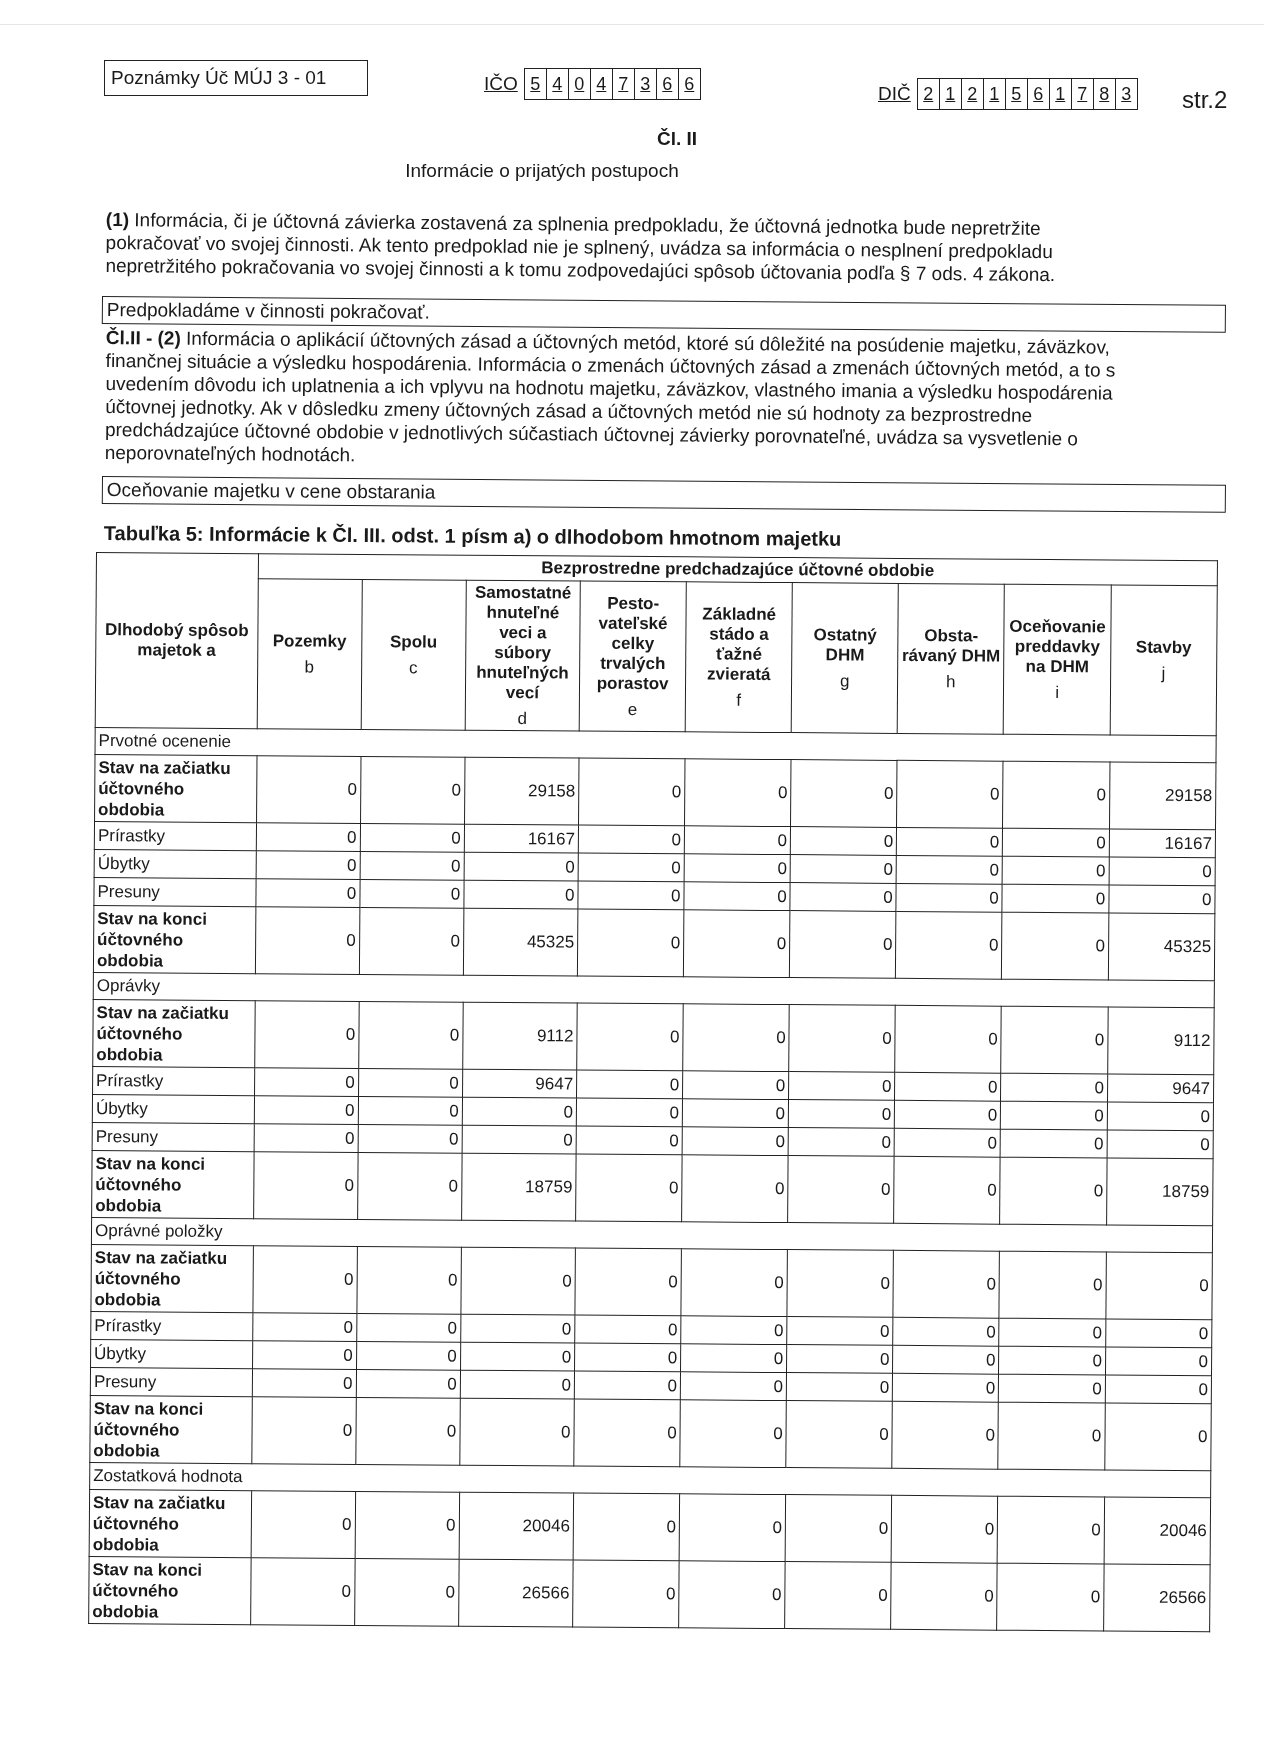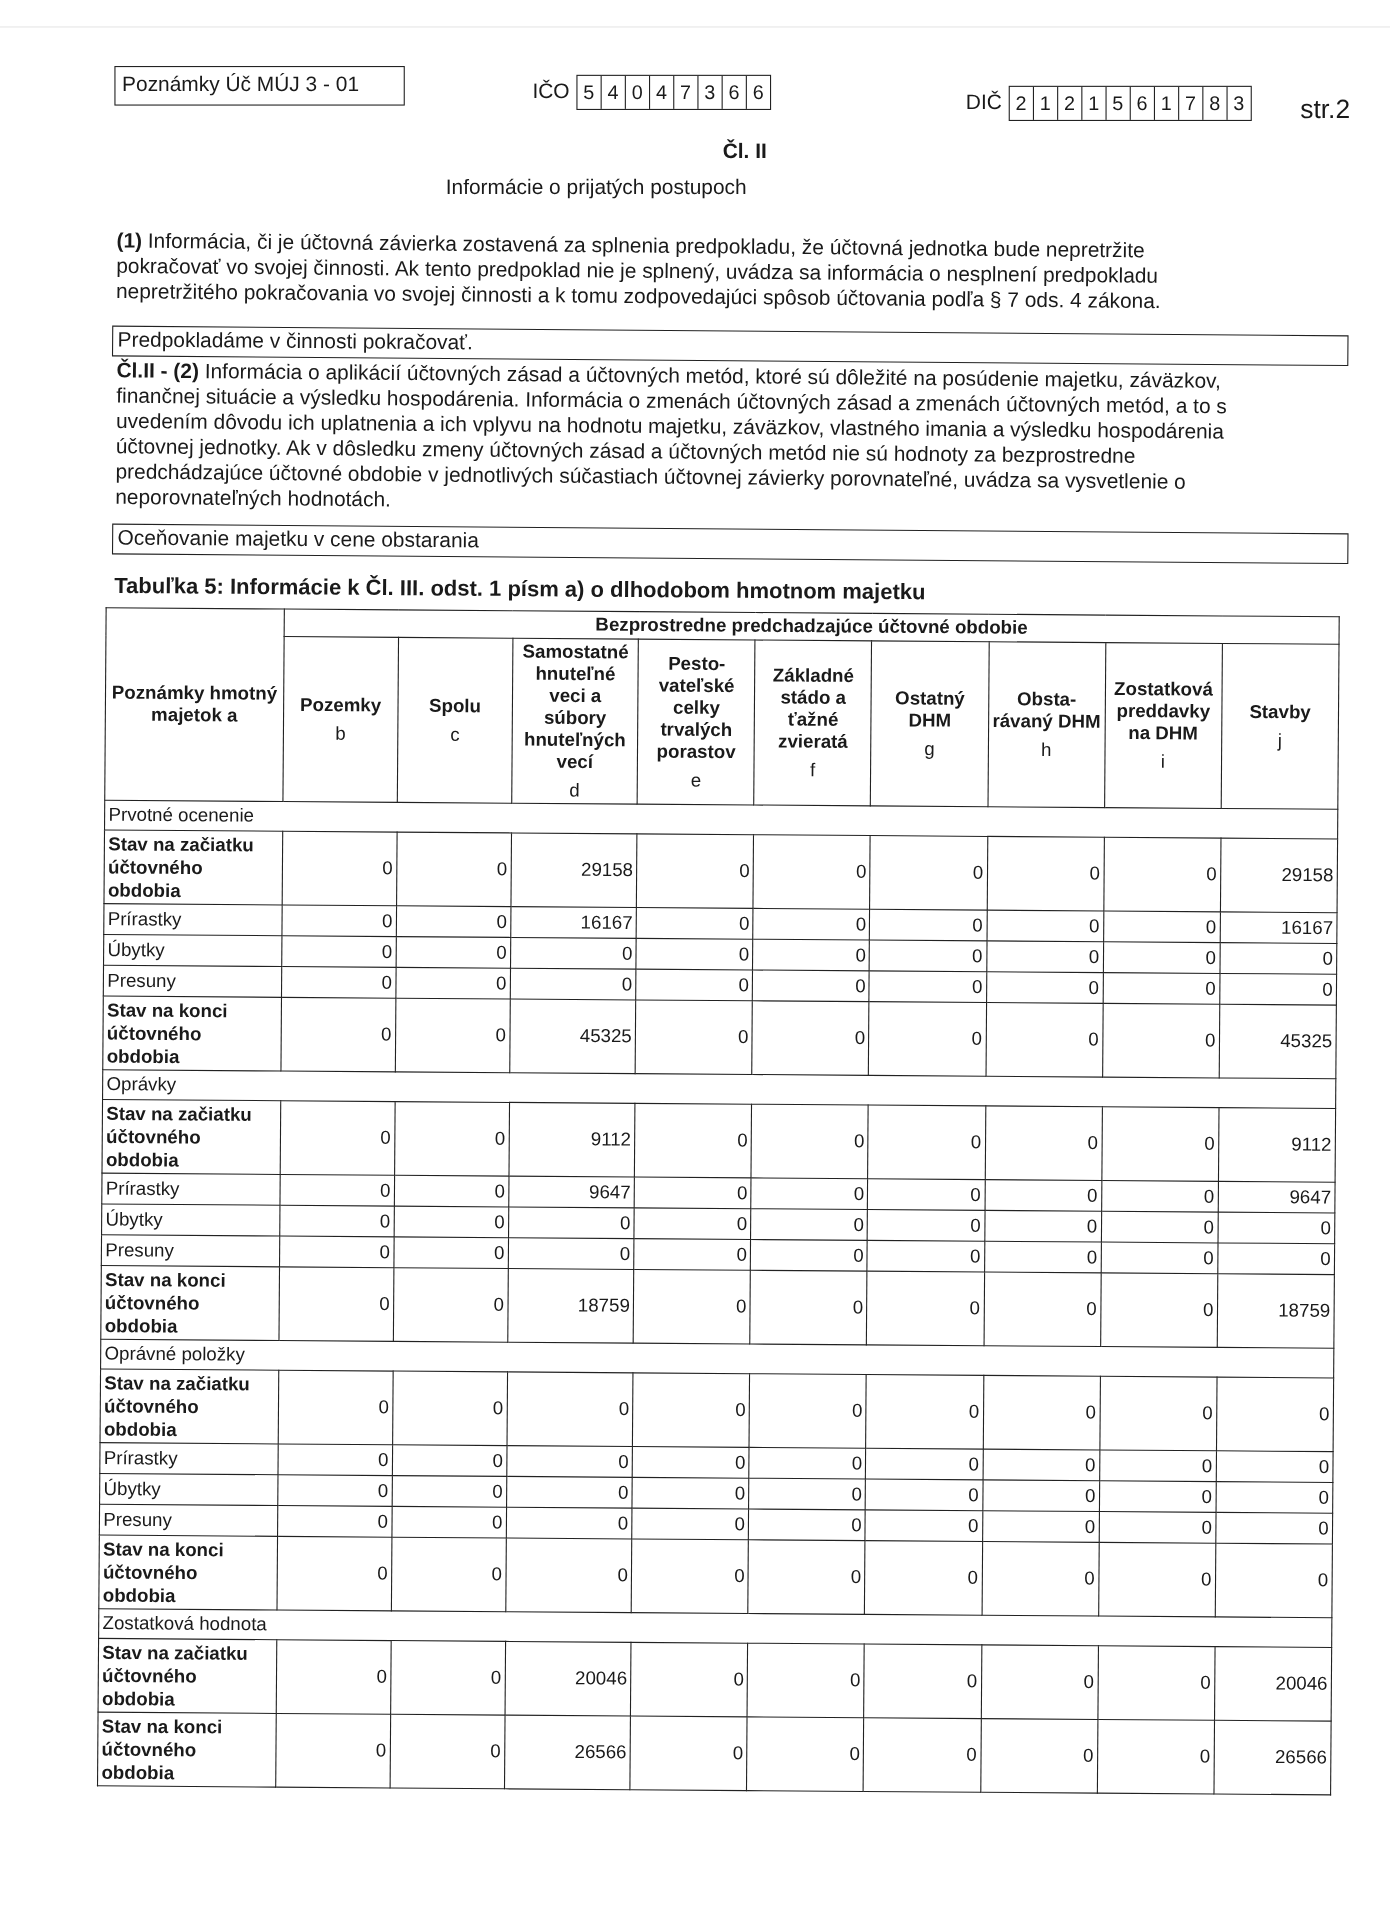--- a/index.html
+++ b/index.html
@@ -4,21 +4,21 @@
 <style>
   html, body { margin:0; padding:0; background:#ffffff; }
   body { width:1264px; height:1752px; position:relative; overflow:hidden;
          font-family:"Liberation Sans", sans-serif; color:#1a1a1a; }
   .page { position:absolute; left:0; top:0; width:1264px; height:1752px;border-radius:10px; }
   .topline { position:absolute; left:0; top:24px; width:1264px; height:1px; background:#e6e6e6; }
 
   .form-id { position:absolute; left:104px; top:60px; width:264px; height:36px;
              border:1.5px solid #222; box-sizing:border-box; font-size:19px;
              padding:5px 6px; line-height:24px; }
-  .idgroup { position:absolute; top:68px; display:flex; align-items:center; }
+  .idgroup { position:absolute; top:68px; display:flex; align-items:center;text-decoration:underline; }
   .idgroup .lbl { font-size:19px; margin-right:6px; }
   .digits { display:flex; border:1.5px solid #222; }
   .digit { width:21px; height:30px; border-right:1px solid #222; text-align:center;
            font-size:18px; line-height:30px; }
   .digit:last-child { border-right:none; }
   .ico { left:484px; }
   .dic { left:878px; top:78px; }
   .pagenum { position:absolute; left:1182px; top:86px; font-size:24px; }
 
   .art-title { position:absolute; left:0; width:1264px; top:128px; text-align:center;
@@ -104,34 +104,34 @@
     <b>Čl.II - (2)</b><span> Informácia o aplikácií účtovných zásad a účtovných metód, ktoré sú dôležité na posúdenie majetku, záväzkov, finančnej situácie a výsledku hospodárenia. Informácia o zmenách účtovných zásad a zmenách účtovných metód, a to s uvedením dôvodu ich uplatnenia a ich vplyvu na hodnotu majetku, záväzkov, vlastného imania a výsledku hospodárenia účtovnej jednotky. Ak v dôsledku zmeny účtovných zásad a účtovných metód nie sú hodnoty za bezprostredne predchádzajúce účtovné obdobie v jednotlivých súčastiach účtovnej závierky porovnateľné, uvádza sa vysvetlenie o neporovnateľných hodnotách.</span>
   </div>
   <div class="answer-box a2">Oceňovanie majetku v cene obstarania</div>
 
   <div class="tbl-title">Tabuľka 5: Informácie k Čl. III. odst. 1 písm a) o dlhodobom hmotnom majetku</div>
 
   <table class="dhm" id="dhm-table">
     <thead>
       <tr>
         <th rowspan="2" style="width:150px">
-          <span>Poznámky hmotný majetok</span>
+          <span>Dlhodobý spôsob majetok</span>
           <span class="lt">a</span>
         </th>
         <th colspan="9" style="height:24px">Bezprostredne predchadzajúce účtovné obdobie</th>
       </tr>
       <tr class="colhdr" id="colhdr-row">
           <th style="width: 94px;"><span>Pozemky</span><span class="lt">b</span></th>
           <th style="width: 94px;"><span>Spolu</span><span class="lt">c</span></th>
           <th style="width: 104px;"><span>Samostatné hnuteľné veci a súbory hnuteľných vecí</span><span class="lt">d</span></th>
           <th style="width: 96px;"><span>Pesto-vateľské celky trvalých porastov</span><span class="lt">e</span></th>
           <th style="width: 96px;"><span>Základné stádo a ťažné zvieratá</span><span class="lt">f</span></th>
           <th style="width: 96px;"><span>Ostatný DHM</span><span class="lt">g</span></th>
           <th style="width: 96px;"><span>Obsta-rávaný DHM</span><span class="lt">h</span></th>
-          <th style="width: 96px;"><span>Zostatková preddavky na DHM</span><span class="lt">i</span></th>
+          <th style="width: 96px;"><span>Oceňovanie preddavky na DHM</span><span class="lt">i</span></th>
           <th style="width: 96px;"><span>Stavby</span><span class="lt">j</span></th>
         </tr>
     </thead>
     <tbody id="dhm-body">
         <tr>
           <td colspan="10" class="section">Prvotné ocenenie</td>
         </tr>
         <tr class="tall">
           <td class="rowlbl bold">Stav na začiatku účtovného obdobia</td>
           <td class="num">0</td>

